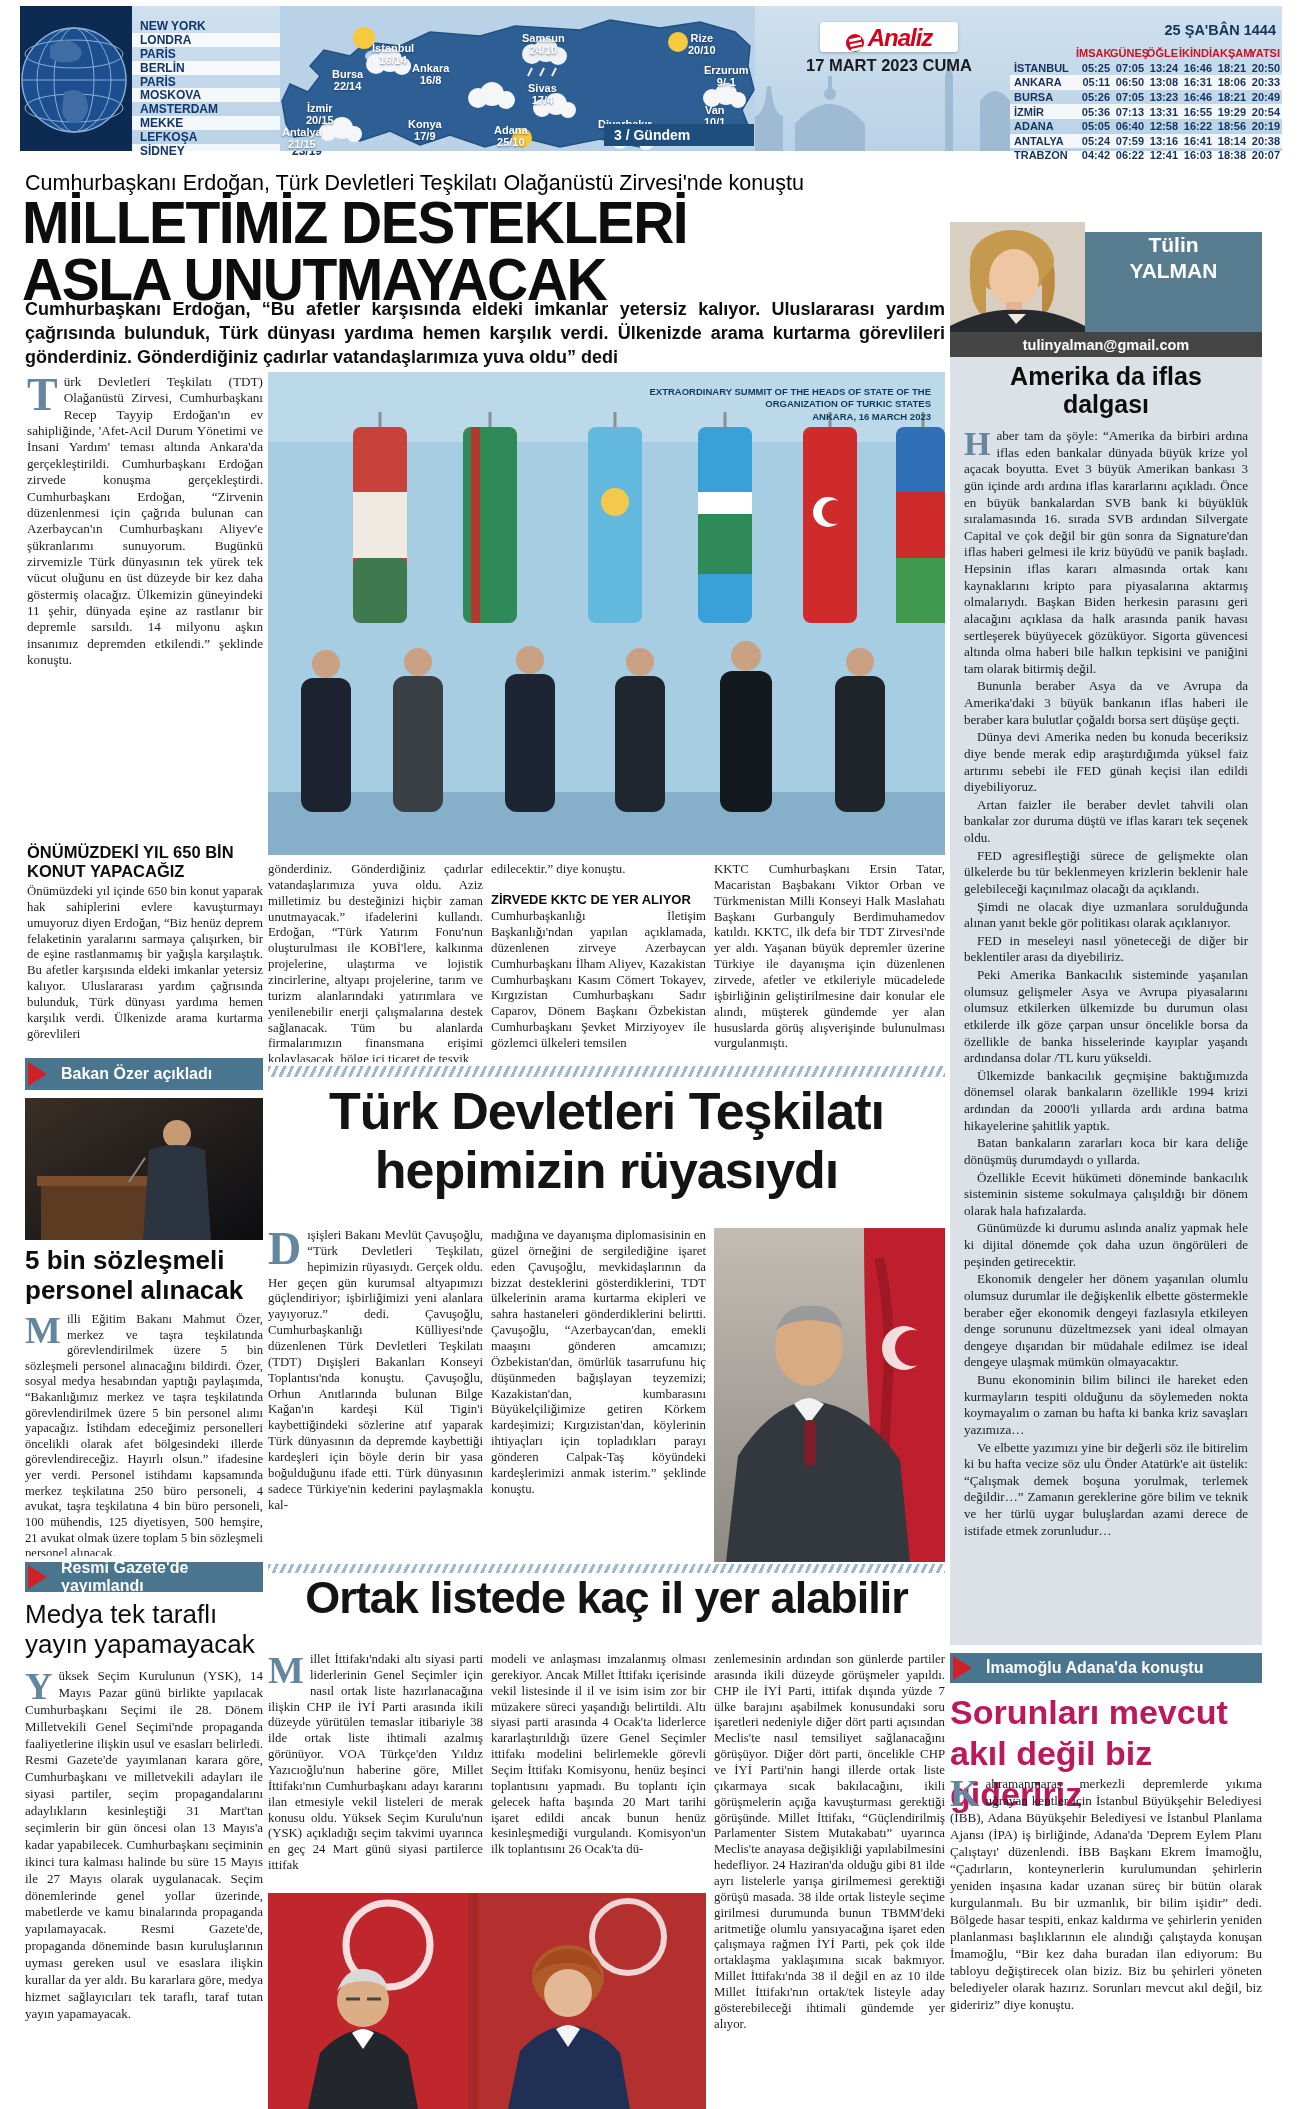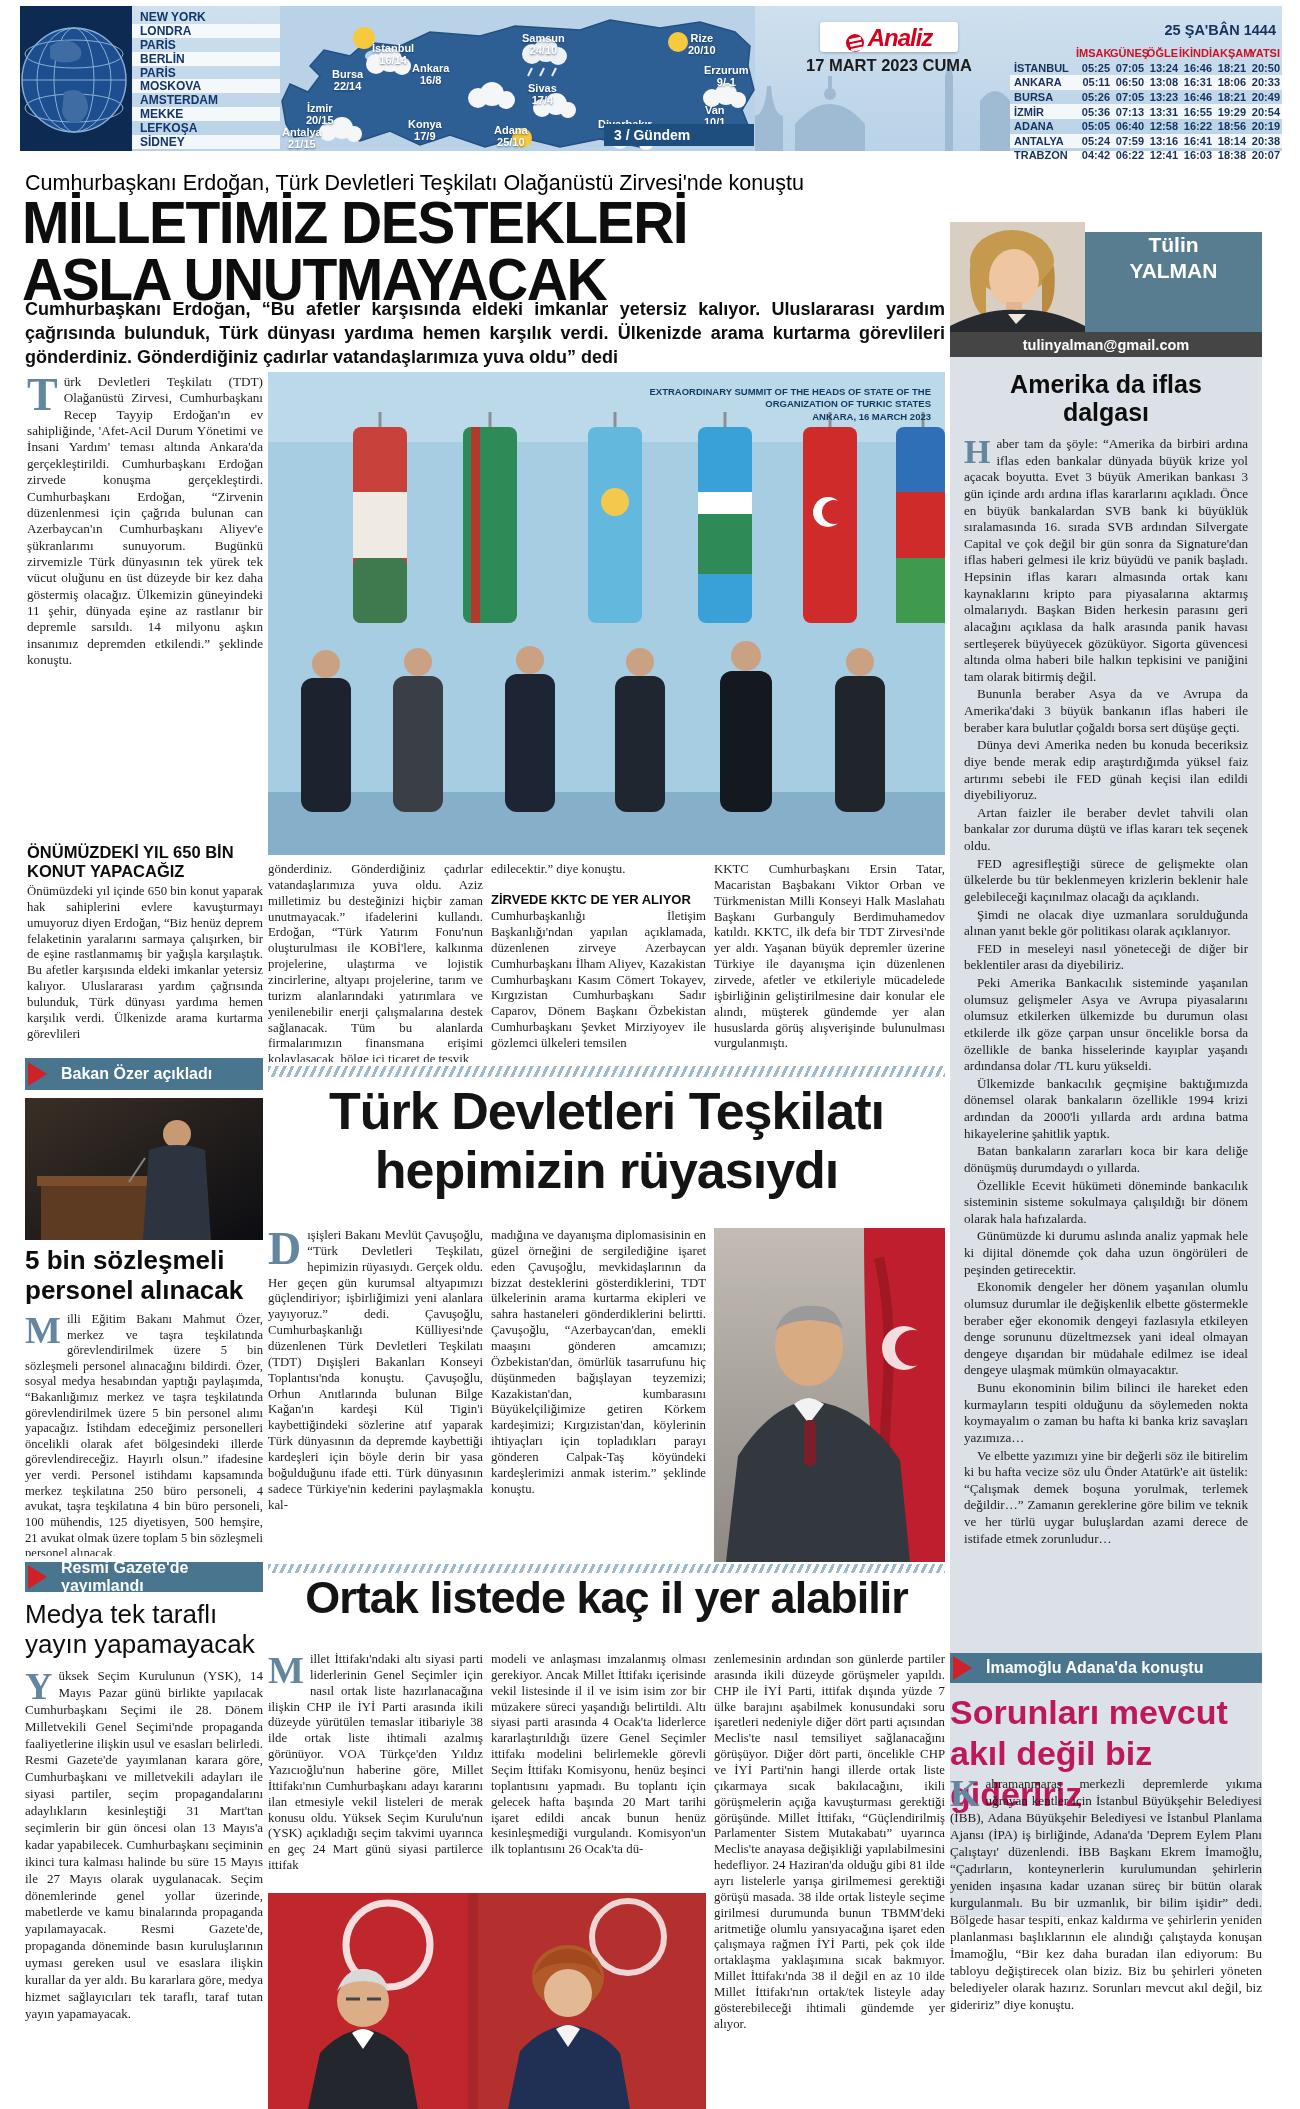--- a/index.html
+++ b/index.html
@@ -3,21 +3,21 @@
 <meta charset="utf-8">
 <style>
   html,body{margin:0;padding:0}
   body{width:1300px;height:2109px;position:relative;background:#fff;
        font-family:"Liberation Sans",sans-serif;overflow:hidden;color:#1a1a1a}
   .abs{position:absolute}
   .serif{font-family:"Liberation Serif",serif}
   
   .banner{left:20px;top:6px;width:1262px;height:145px;background:linear-gradient(#cfe0ee,#b9d2e7)}
   .globe-panel{left:0;top:0;width:112px;height:145px;background:#0c2a52;overflow:hidden}
-  .wlist{left:112px;top:0;width:198px;height:145px;padding-top:4px;box-sizing:border-box}
+  .wlist{left:112px;top:0;width:198px;height:145px;padding-top:13px;box-sizing:border-box}
   .wrow{display:flex;justify-content:space-between;align-items:center;height:13.9px;
         padding:0 8px;font-size:12px;font-weight:bold;color:#12356b}
   .wrow.alt{background:rgba(255,255,255,.82)}
   .map-panel{left:260px;top:0;width:475px;height:145px;overflow:hidden}
   .mcity{position:absolute;color:#fff;font-weight:bold;text-align:center;font-size:11px;
          line-height:1.12;text-shadow:0 1px 2px rgba(10,30,60,.55);white-space:nowrap}
   .mcity span{display:block}
   .logo-panel{left:735px;top:0;width:255px;height:145px;overflow:hidden}
   .logo-box{left:65px;top:16px;width:138px;height:30px;background:#fff;border-radius:3px;
             display:flex;align-items:flex-end;justify-content:center;box-shadow:0 1px 3px rgba(0,0,0,.25)}
@@ -55,22 +55,22 @@
              line-height:1.13;color:#141414;letter-spacing:-1px}
   .ortak-head{left:268px;top:1572px;width:677px;text-align:center;font-weight:bold;font-size:45px;
               color:#141414;letter-spacing:-1px}
   .col{position:absolute;overflow:hidden}
   
   .author-photo{left:950px;top:222px;width:135px;height:110px;overflow:hidden}
   .author-box{left:1085px;top:232px;width:177px;height:100px;background:#597d90;color:#fff;display:flex;
               flex-direction:column;align-items:center;font-weight:bold;font-size:21px;line-height:1.25}
   .email-bar{left:950px;top:332px;width:312px;height:25px;background:#454545;color:#fff;font-weight:bold;
              font-size:14.5px;display:flex;align-items:center;justify-content:center}
-  .colbox{left:950px;top:357px;width:312px;height:1560px;background:#dbe1e7;box-sizing:border-box;
-          padding:12px 14px;overflow:hidden}
+  .colbox{left:950px;top:357px;width:312px;height:1288px;background:#dbe1e7;box-sizing:border-box;
+          padding:4px 14px;overflow:hidden}
   .coltitle{text-align:center;font-weight:bold;font-size:25px;line-height:1.1;color:#0d0d0d;margin:2px 0 10px}
   .colbox p{font-family:"Liberation Serif",serif;font-size:13.1px;line-height:1.27;text-align:justify;
             margin:0 0 1px;color:#1d1d1d;text-indent:13px}
   .colbox p.first{text-indent:0}
   .colbox .dropcap{font-size:34px;padding-top:2px}
   .imam-head{left:950px;top:1692px;width:320px;font-weight:bold;font-size:34px;line-height:1.2;color:#be185d}
   .sideb p{font-size:13.1px}
   svg{display:block}
 </style>
 </head>

